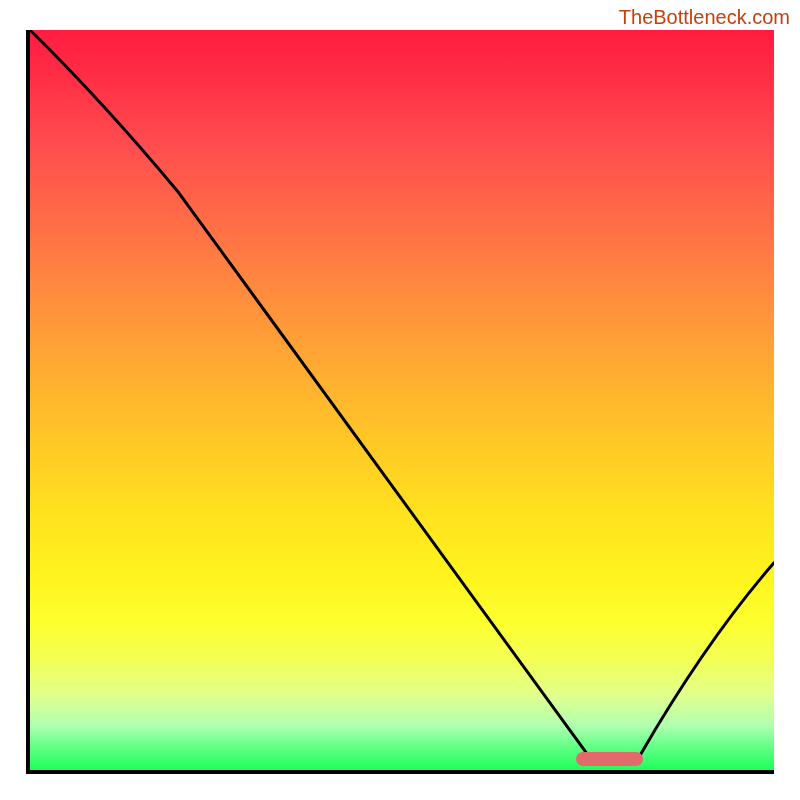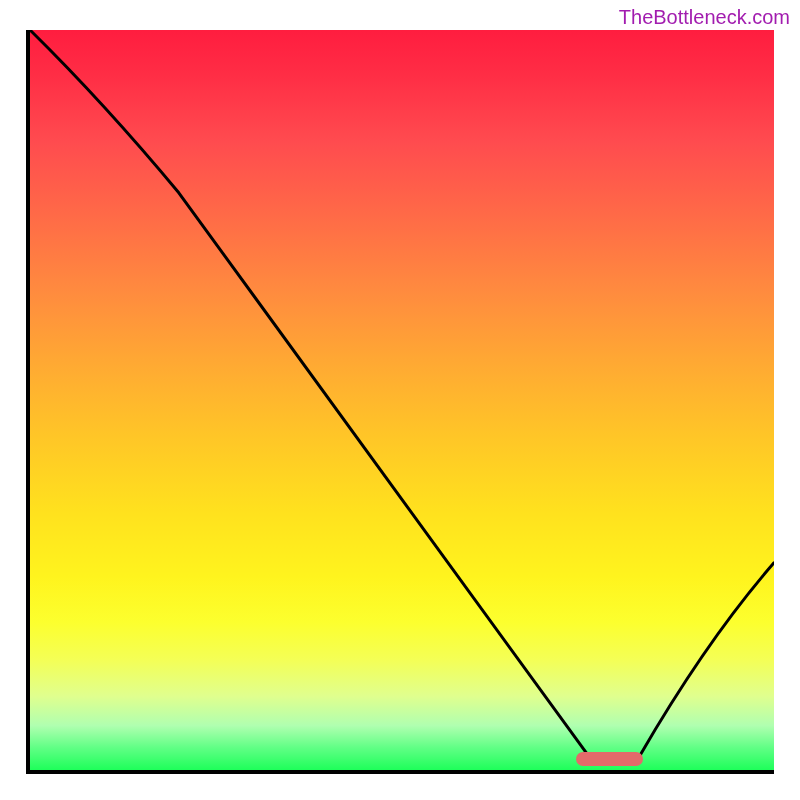--- a/index.html
+++ b/index.html
@@ -4,21 +4,21 @@
 <style>
   * { margin: 0; padding: 0; box-sizing: border-box; }
   html, body { width: 800px; height: 800px; overflow: hidden; background: #fff; }
   .container { position: relative; width: 800px; height: 800px; }
   .watermark {
     position: absolute;
     top: 6px;
     right: 10px;
     font-family: Arial, sans-serif;
     font-size: 20px;
-    color: #a21caf;
+    color: #c2410c;
     font-weight: 500;
     z-index: 3;
   }
   .plot-area {
     position: absolute;
     left: 26px;
     top: 30px;
     width: 748px;
     height: 744px;
     border-left: 4px solid #000;

